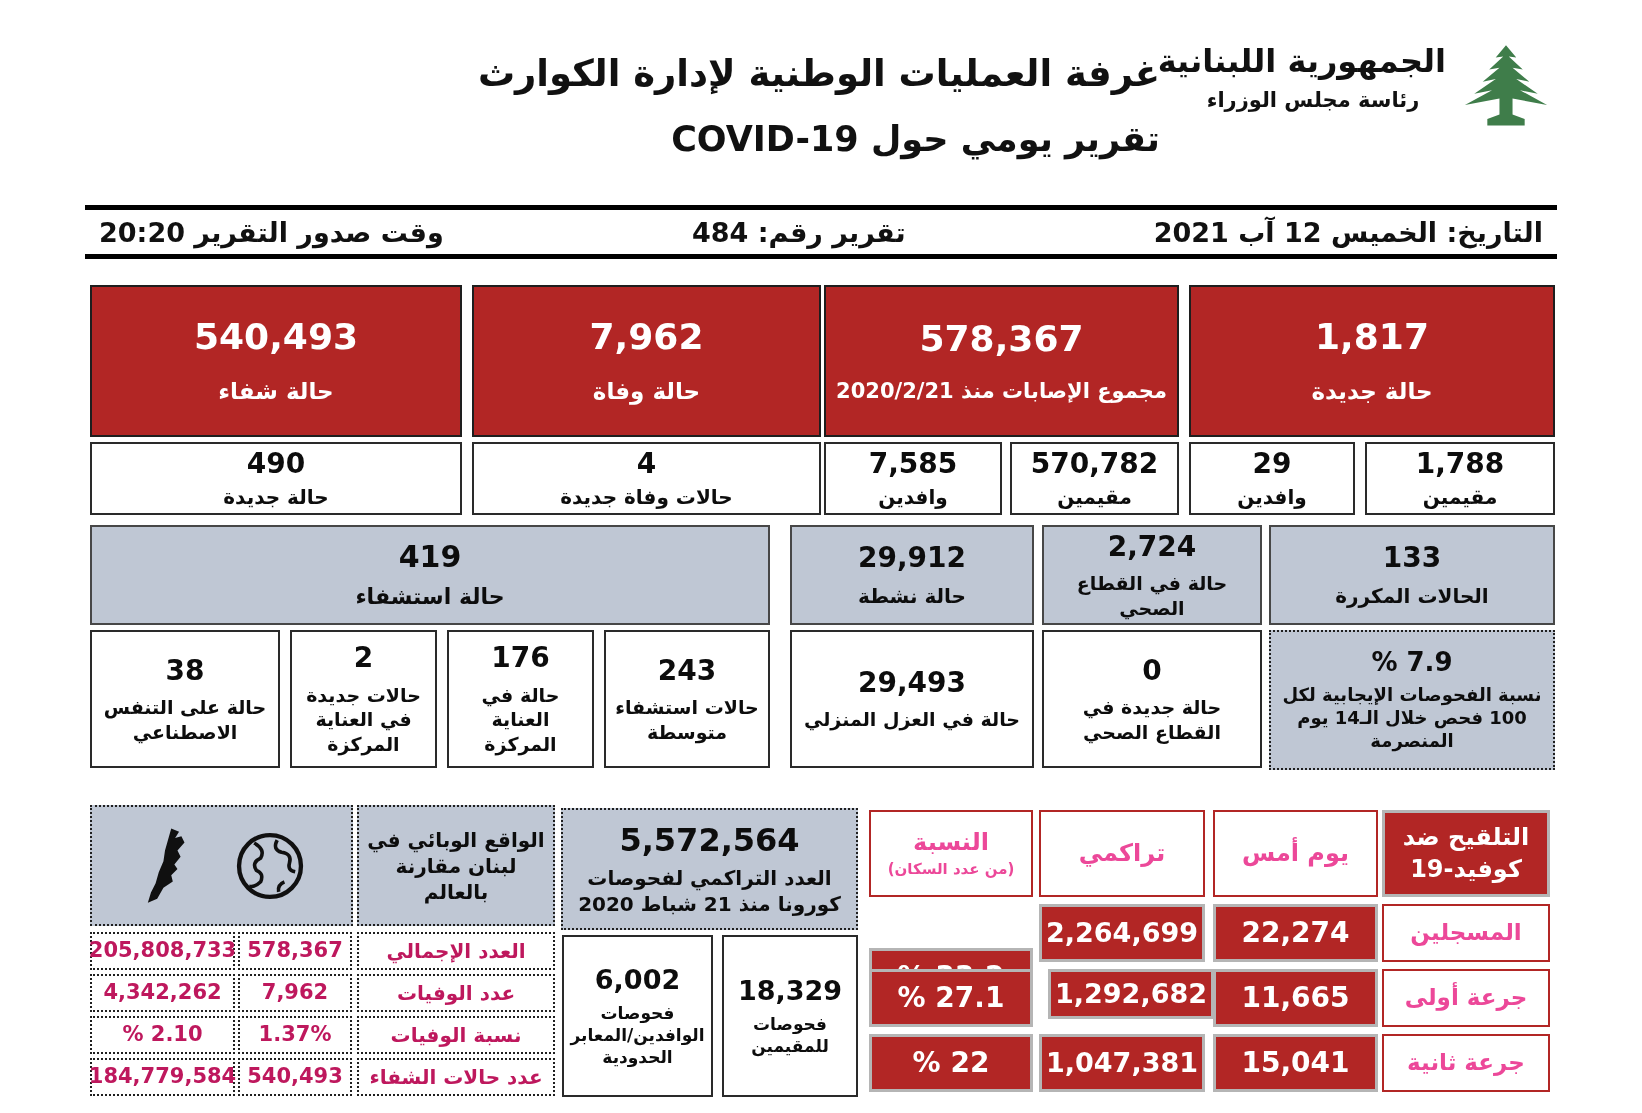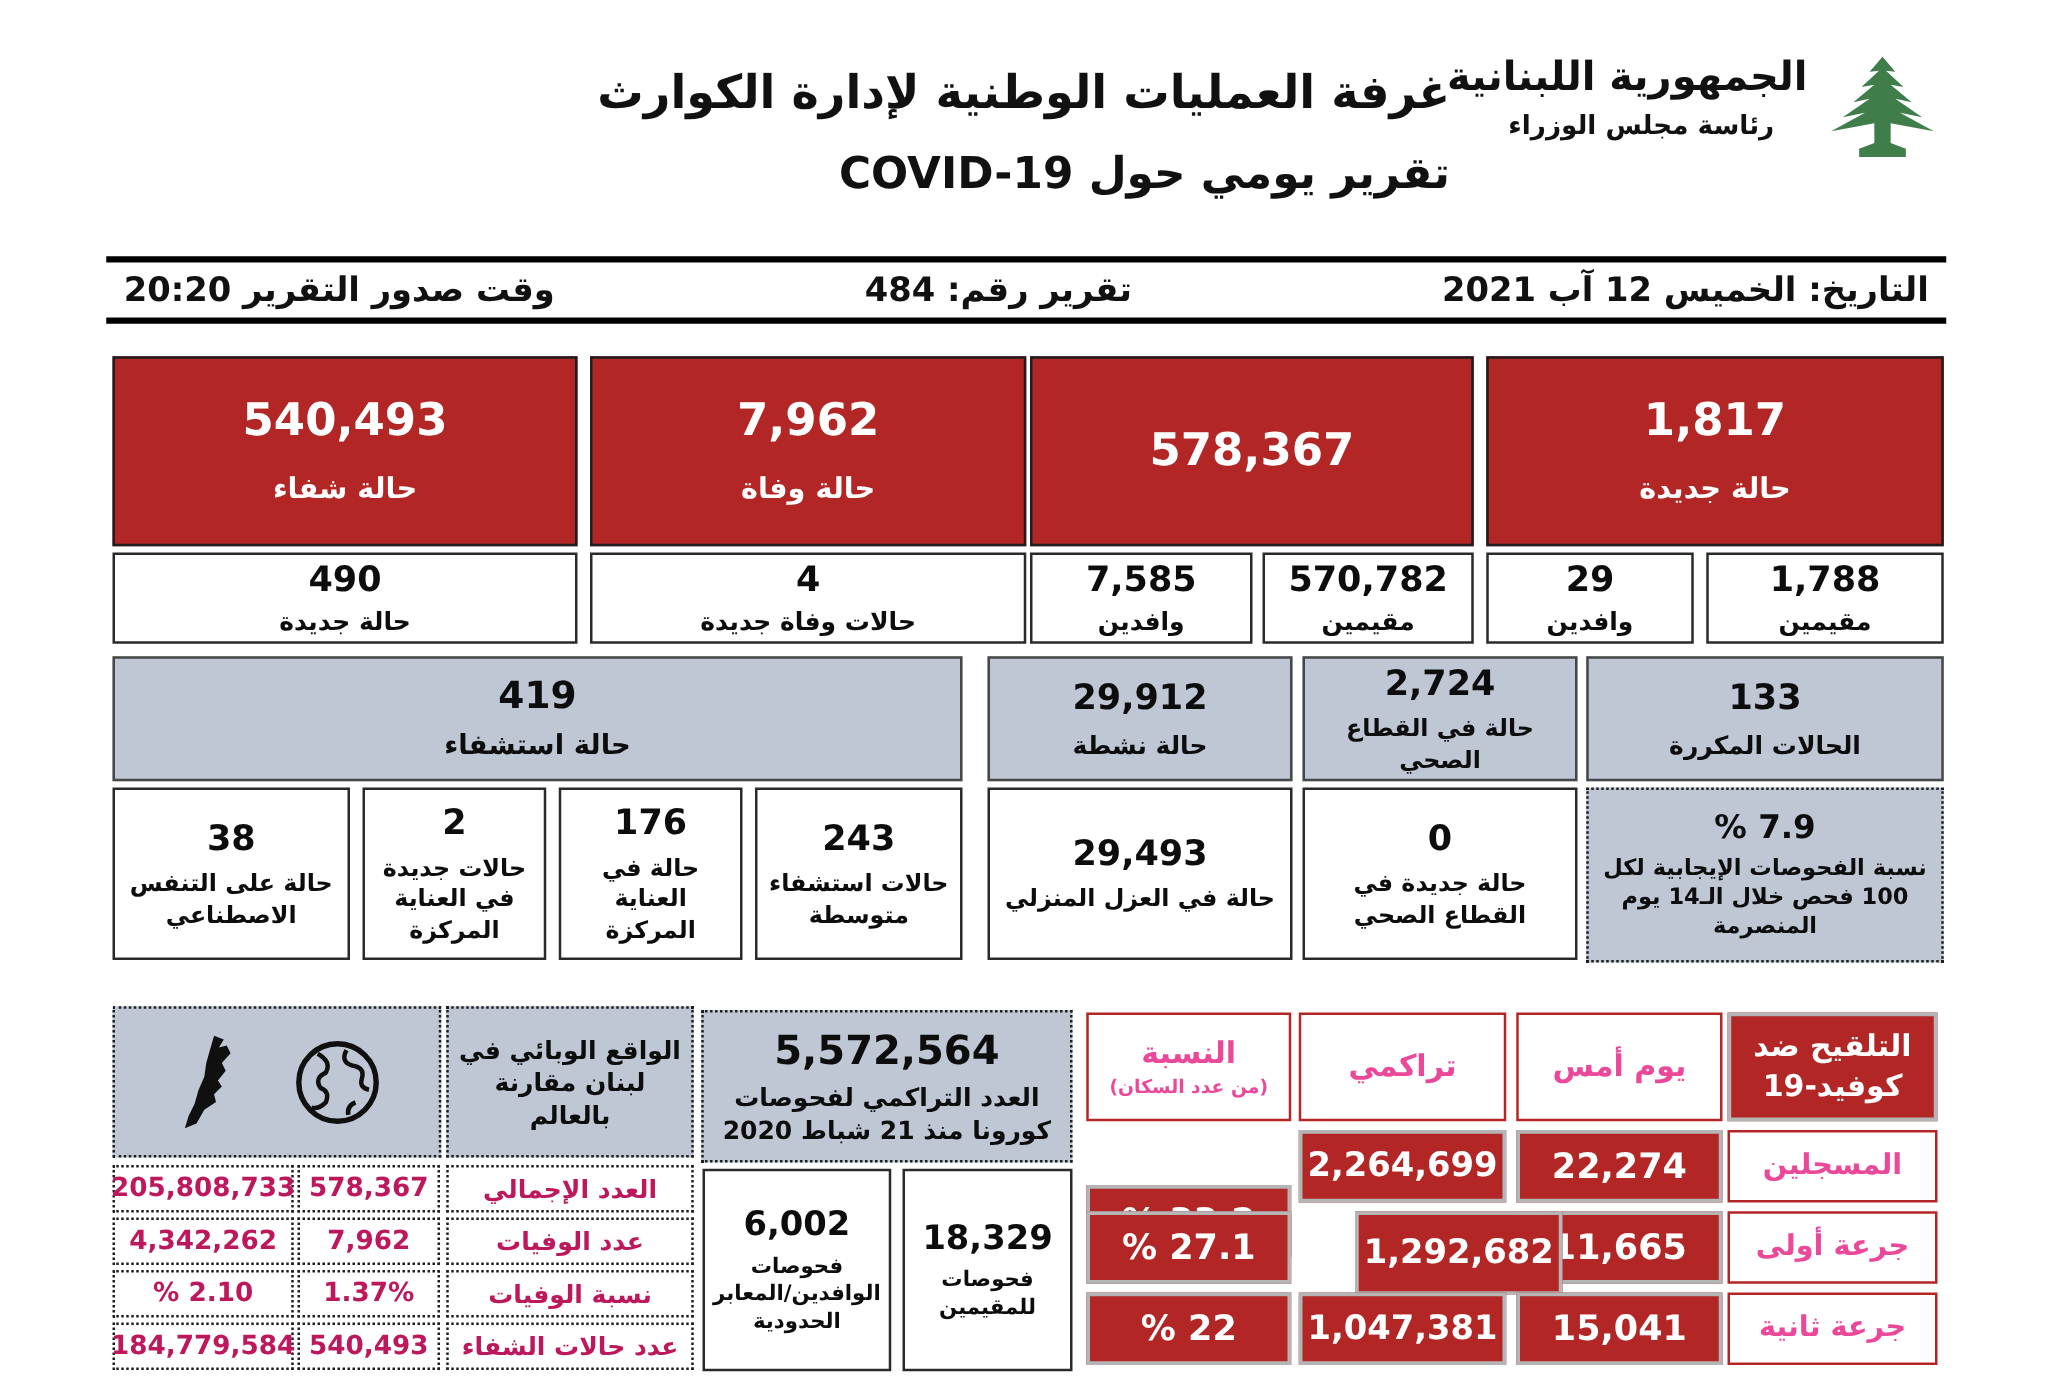--- a/index.html
+++ b/index.html
@@ -71,20 +71,21 @@
     <span>تقرير رقم: 484</span>
     <span>وقت صدور التقرير 20:20</span>
   </div>
 
   <div class="box red g18" style="left:1189px;top:285px;width:366px;height:152px">
     <div class="num s36">1,817</div>
     <div class="lbl s23">حالة جديدة</div>
   </div>
   <div class="box red g18" style="left:824px;top:285px;width:355px;height:152px">
     <div class="num s36">578,367</div>
+    <div class="lbl s21">مجموع الإصابات منذ 2020/2/21</div>
   </div>
   <div class="box red g18" style="left:472px;top:285px;width:349px;height:152px">
     <div class="num s36">7,962</div>
     <div class="lbl s23">حالة وفاة</div>
   </div>
   <div class="box red g18" style="left:90px;top:285px;width:372px;height:152px">
     <div class="num s36">540,493</div>
     <div class="lbl s23">حالة شفاء</div>
   </div>
 
@@ -253,21 +254,21 @@
   <div class="box vred" style="left:869px;top:948px;width:164px;height:58px">
     <div class="num s28">33.2 %</div>
   </div>
 
   <div class="box vwht" style="left:1382px;top:969px;width:168px;height:58px">
     <div class="lbl s23">جرعة أولى</div>
   </div>
   <div class="box vred" style="left:1213px;top:969px;width:165px;height:58px">
     <div class="num s28">11,665</div>
   </div>
-  <div class="box vred" style="left:1084px;top:969px;width:166px;height:67px">
+  <div class="box vred" style="left:1048px;top:969px;width:166px;height:50px">
     <div class="num s27">1,292,682</div>
   </div>
   <div class="box vred" style="left:869px;top:969px;width:164px;height:58px">
     <div class="num s28">27.1 %</div>
   </div>
 
   <div class="box vwht" style="left:1382px;top:1034px;width:168px;height:58px">
     <div class="lbl s23">جرعة ثانية</div>
   </div>
   <div class="box vred" style="left:1213px;top:1034px;width:165px;height:58px">

